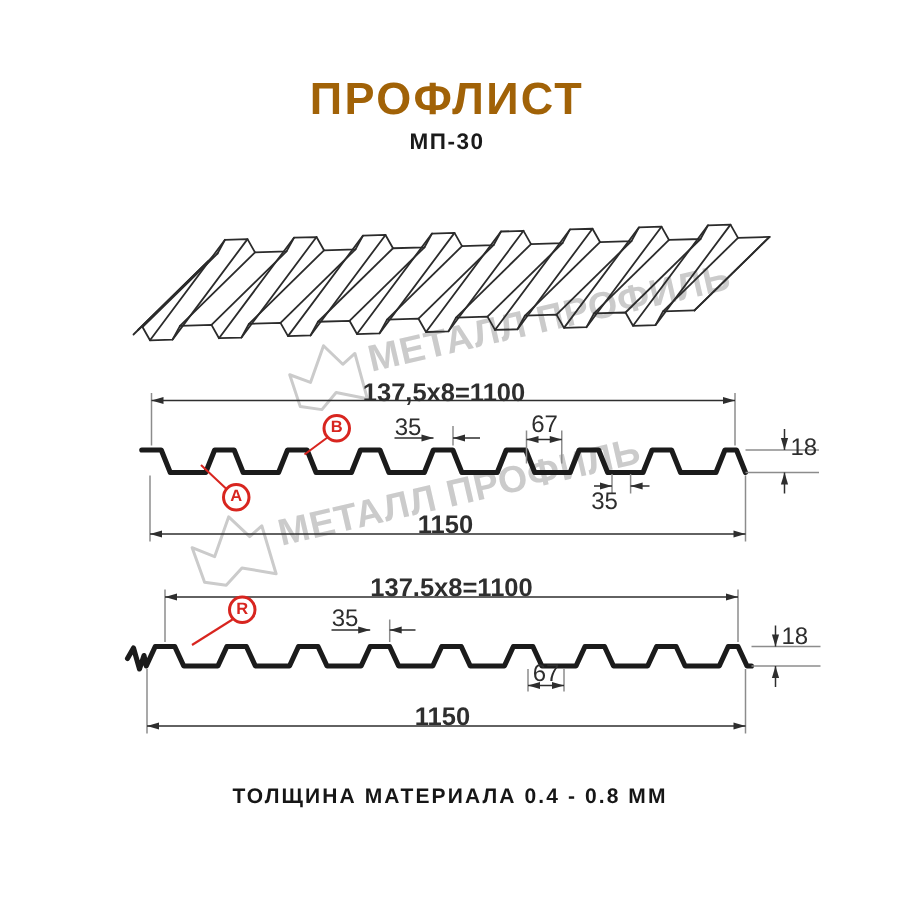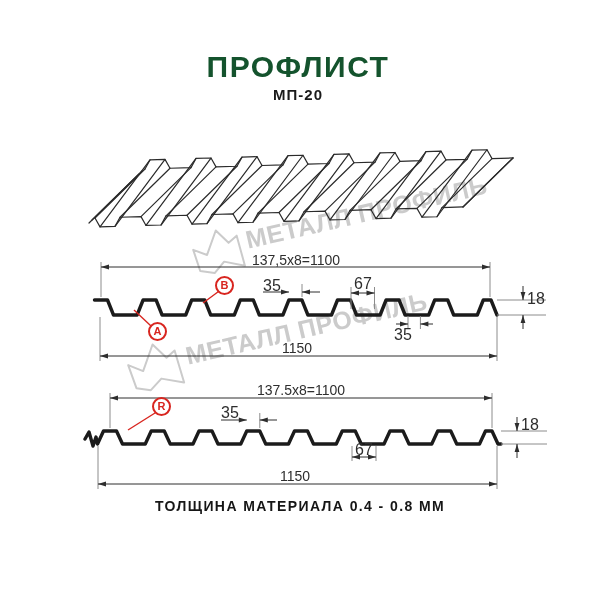--- a/index.html
+++ b/index.html
@@ -3,24 +3,24 @@
 <meta charset="utf-8">
 <style>
   :root{
     --red:#d8251f; --line:#1b1b1b; --dim:#2e2e2e; --ext:#8c8c8c; --wm:#cbcbcb; --bg:#ffffff;
   }
   html,body{margin:0;padding:0;background:#fff;}
   .stage{position:relative;width:600px;height:600px;background:var(--bg);overflow:hidden;
          font-family:"Liberation Sans", sans-serif;color:var(--line);}
   .abs{position:absolute;white-space:nowrap;}
   .center{transform:translateX(-50%);}
-  .page-title{font-size:30px;font-weight:700;letter-spacing:1.5px;color:#14532d;}
+  .page-title{font-size:30px;font-weight:700;letter-spacing:1.5px;color:#a16207;}
   .page-subtitle{font-size:15px;font-weight:700;letter-spacing:1px;color:#1a1a1a;}
   .caption{font-size:14px;font-weight:600;letter-spacing:1.4px;color:#161616;}
-  .dimtxt{font-size:14px;font-weight:400;color:var(--dim);}
+  .dimtxt{font-size:17px;font-weight:700;color:var(--dim);}
   .dimtxt-sm{font-size:16px;font-weight:400;color:var(--dim);}
   .marker{position:absolute;width:19px;height:19px;border:2px solid var(--red);border-radius:50%;
           box-sizing:border-box;text-align:center;line-height:15px;font-size:11px;font-weight:700;
           color:var(--red);background:transparent;}
   .wm-text{font-size:25px;font-weight:700;letter-spacing:0.5px;color:var(--wm);
            transform-origin:left center;}
   svg{position:absolute;left:0;top:0;}
   .thin{stroke:#2b2b2b;stroke-width:1.2;fill:none;stroke-linejoin:round;stroke-linecap:round;}
   .prof{stroke:var(--line);stroke-width:3.4;fill:none;stroke-linejoin:round;stroke-linecap:round;}
   .dml{stroke:var(--dim);stroke-width:1;fill:none;}
@@ -178,21 +178,21 @@
       <line x1="501" y1="431" x2="547" y2="431" class="exl"></line>
       <line x1="501" y1="444" x2="547" y2="444" class="exl"></line>
       <line x1="517" y1="417" x2="517" y2="431" class="dml"></line>
       <polygon points="517,431 514.6,423 519.4,423" class="arr"></polygon>
       <line x1="517" y1="458" x2="517" y2="444" class="dml"></line>
       <polygon points="517,444 514.6,452 519.4,452" class="arr"></polygon>
       <line x1="155" y1="413" x2="128" y2="430" class="redl"></line>
     </svg>
 
   <div class="abs center page-title" style="left:298px;top:50px;">ПРОФЛИСТ</div>
-  <div class="abs center page-subtitle" style="left:298px;top:86px;">МП-20</div>
+  <div class="abs center page-subtitle" style="left:298px;top:86px;">МП-30</div>
 
   <div class="abs center dimtxt" style="left:296px;top:252px;">137,5x8=1100</div>
   <div class="abs center dimtxt-sm" style="left:272px;top:277px;">35</div>
   <div class="abs center dimtxt-sm" style="left:363px;top:275px;">67</div>
   <div class="abs dimtxt-sm" style="left:527px;top:290px;">18</div>
   <div class="abs center dimtxt-sm" style="left:403px;top:326px;">35</div>
   <div class="abs center dimtxt" style="left:297px;top:340px;">1150</div>
 
   <div class="marker" style="left:215px;top:276px;">
     <span>B</span>
@@ -204,14 +204,14 @@
   <div class="abs center dimtxt" style="left:301px;top:382px;text-align:right;">137.5x8=1100</div>
   <div class="abs center dimtxt-sm" style="left:230px;top:404px;">35</div>
   <div class="abs center dimtxt-sm" style="left:364px;top:441px;">67</div>
   <div class="abs dimtxt-sm" style="left:521px;top:416px;">18</div>
   <div class="abs center dimtxt" style="left:295px;top:468px;">1150</div>
 
   <div class="marker" style="left:152px;top:397px;">
     <span>R</span>
   </div>
 
-  <div class="abs center caption" style="left:300px;top:498px;">ТОЛЩИНА МАТЕРИАЛА 0.4 - 0.8 ММ</div>
+  <div class="abs center caption" style="left:300px;top:522px;">ТОЛЩИНА МАТЕРИАЛА 0.4 - 0.8 ММ</div>
 </div>
 
 </body></html>

